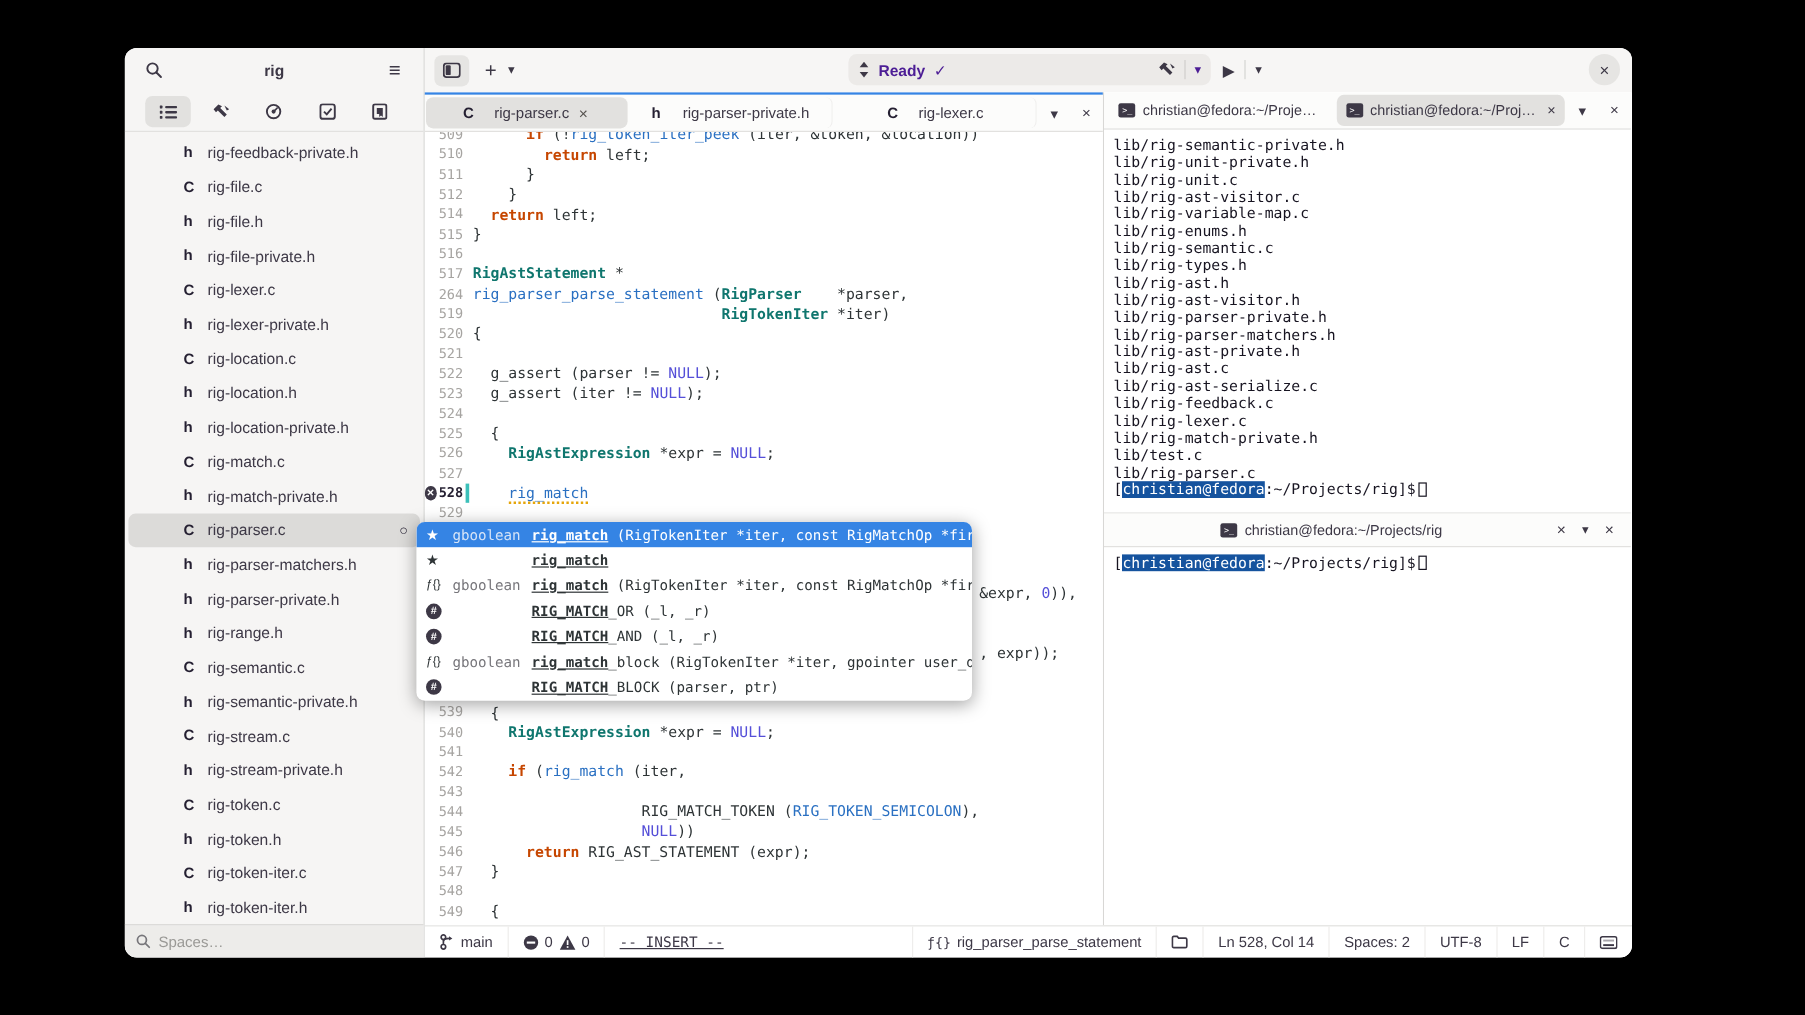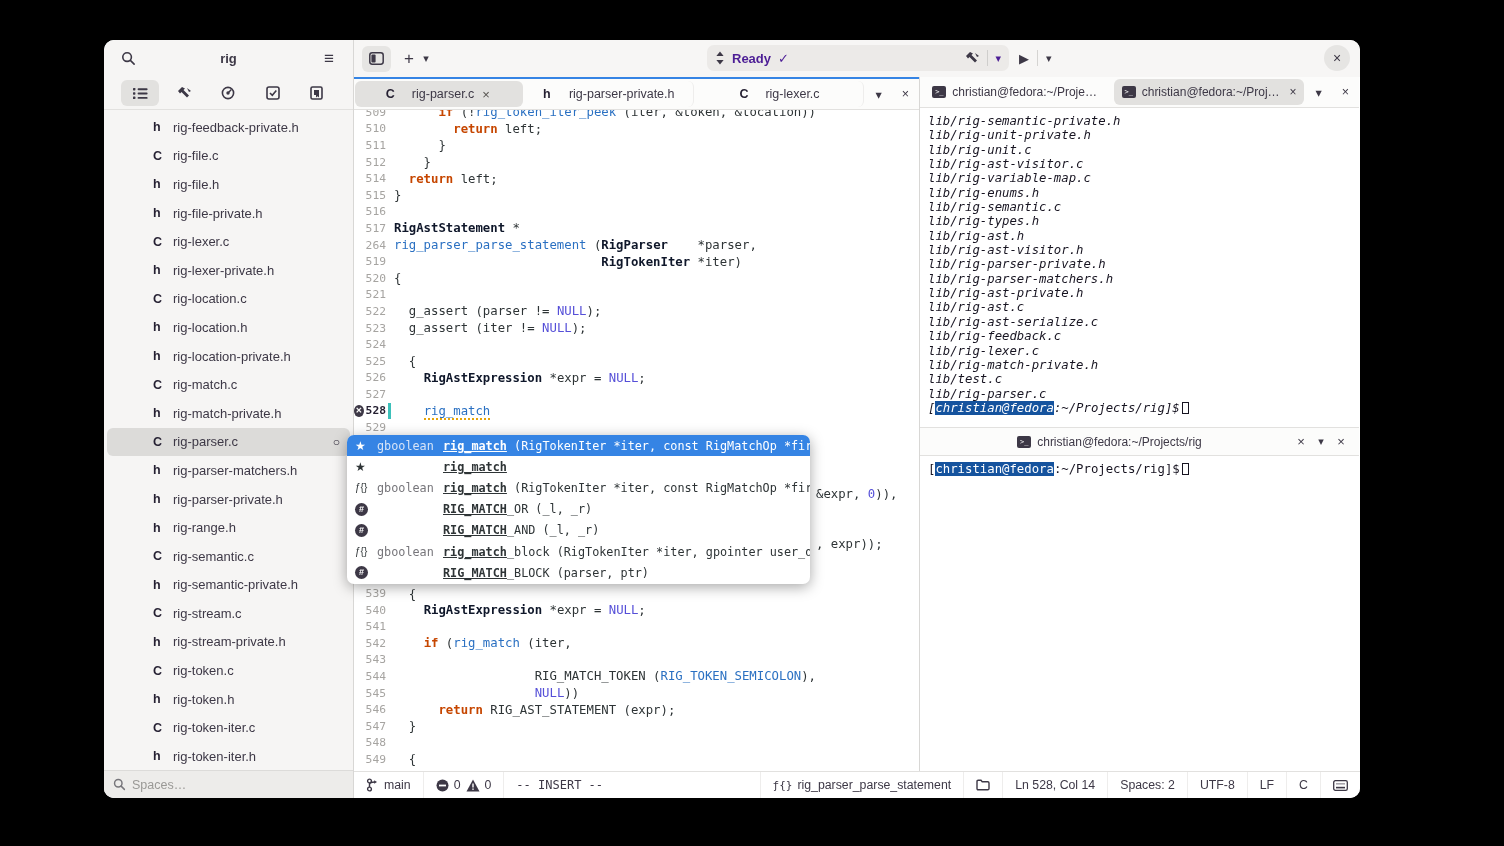--- a/index.html
+++ b/index.html
@@ -42,50 +42,50 @@
   #code-area { flex:1; background:#fff; overflow:hidden; position:relative; font-family:"DejaVu Sans Mono","Liberation Mono",monospace; font-size:12.3px; }
   #code-lines { margin-top:-6px; }
   .cl { height:16.6px; display:flex; align-items:center; white-space:pre; }
   .gut { width:32px; text-align:right; color:#a6a4a1; font-size:11.3px; flex:none; display:flex; justify-content:flex-end; align-items:center; gap:2px; }
   .gut .badge { width:12px; height:12px; border-radius:50%; background:#3d3846; color:#fff; font-size:8px; line-height:12px; text-align:center; font-family:"Liberation Sans",sans-serif; }
   .gut.err-num { color:#241f31; font-weight:700; }
   .cbar { width:3px; height:16.6px; margin-left:2px; flex:none; }
   .cbar.on { background:#3cc0ba; }
   .ctext { padding-left:3px; color:#2e3436; }
   .sk { color:#c64600; font-weight:700; }
-  .st { color:#0f172a; font-weight:700; }
+  .st { color:#0f766e; font-weight:700; }
   .sf { color:#2a70c2; }
   .sc { color:#554fd8; }
   .se { color:#2a70c2; border-bottom:2px dotted #e5a50a; }
   
   #popup { position:absolute; left:243px; top:395px; width:463px; height:149px; background:#fff; border-radius:7px; box-shadow:0 3px 14px rgba(0,0,0,.35); font-family:"DejaVu Sans Mono","Liberation Mono",monospace; font-size:11.8px; overflow:hidden; z-index:5; }
   .prow { height:21.2px; display:flex; align-items:center; padding:0 8px; color:#2e3436; white-space:pre; }
   .prow.sel { background:#3584e4; color:#fff; }
   .prow .picon { width:22px; flex:none; font-family:"Liberation Sans",sans-serif; font-size:12px; display:flex; align-items:center; }
   .prow .ret { width:66px; flex:none; color:#77767b; }
   .prow.sel .ret { color:#d6e4f7; }
   .prow .nm { font-weight:700; text-decoration:underline; }
   .hashicon { width:13px; height:13px; border-radius:50%; background:#3d3846; color:#fff; font-size:9px; font-weight:700; line-height:13px; text-align:center; }
   
   #terminal-pane { width:439px; display:flex; flex-direction:column; background:#fff; }
   .ttab { display:flex; align-items:center; gap:6px; padding:0 8px; margin:2px 1px; border-radius:6px; font-size:12px; color:#3d3846; white-space:nowrap; overflow:hidden; }
   .ttab.sel { background:#e2e1df; }
   .ttab .lbl { overflow:hidden; text-overflow:ellipsis; max-width:148px; }
   .term-ico { width:14px; height:12px; flex:none; background:#3d3846; border-radius:2px; color:#fff; font-size:7px; line-height:12px; text-align:center; font-family:"DejaVu Sans Mono",monospace; }
   .term-body { font-family:"DejaVu Sans Mono","Liberation Mono",monospace; font-size:12.3px; line-height:14.35px; color:#171421; padding:6px 8px; overflow:hidden; white-space:pre; }
-  #term1 { height:320px; border-bottom:1px solid #e2e1df;font-style:italic; }
+  #term1 { height:320px; border-bottom:1px solid #e2e1df; }
   #term2-head { height:28px; display:flex; align-items:center; background:#fcfcfb; border-bottom:1px solid #e2e1df; padding:0 8px; font-size:12px; color:#3d3846; }
   #term2-head .mid { flex:1; display:flex; justify-content:center; align-items:center; gap:6px; }
   #term2-body { flex:1; }
   .hl-user { background:#15539e; color:#fff; }
   .cursor-box { display:inline-block; width:7px; height:12px; border:1px solid #171421; vertical-align:-2px; margin-left:2px; }
   
   #statusbar { height:27px; background:#fff; border-top:1px solid #e2e1df; display:flex; align-items:center; font-size:12.3px; color:#3d3846; }
   .sb-item { display:flex; align-items:center; gap:5px; padding:0 12px; height:100%; border-right:1px solid #eeedec; }
-  .sb-item.noborder { border-right:none; }
+  .sb-item.noborder { border-right:none;text-decoration:underline; }
   .sb-spacer { flex:1; }
   .sb-right { border-right:none; border-left:1px solid #eeedec; }
   .mono { font-family:"DejaVu Sans Mono","Liberation Mono",monospace; }
   .ffunc { font-family:"DejaVu Sans Mono",monospace; font-size:11px; color:#3d3846; }
   svg { flex:none; }
 </style>
 </head>
 <body>
 
 <div id="window">

